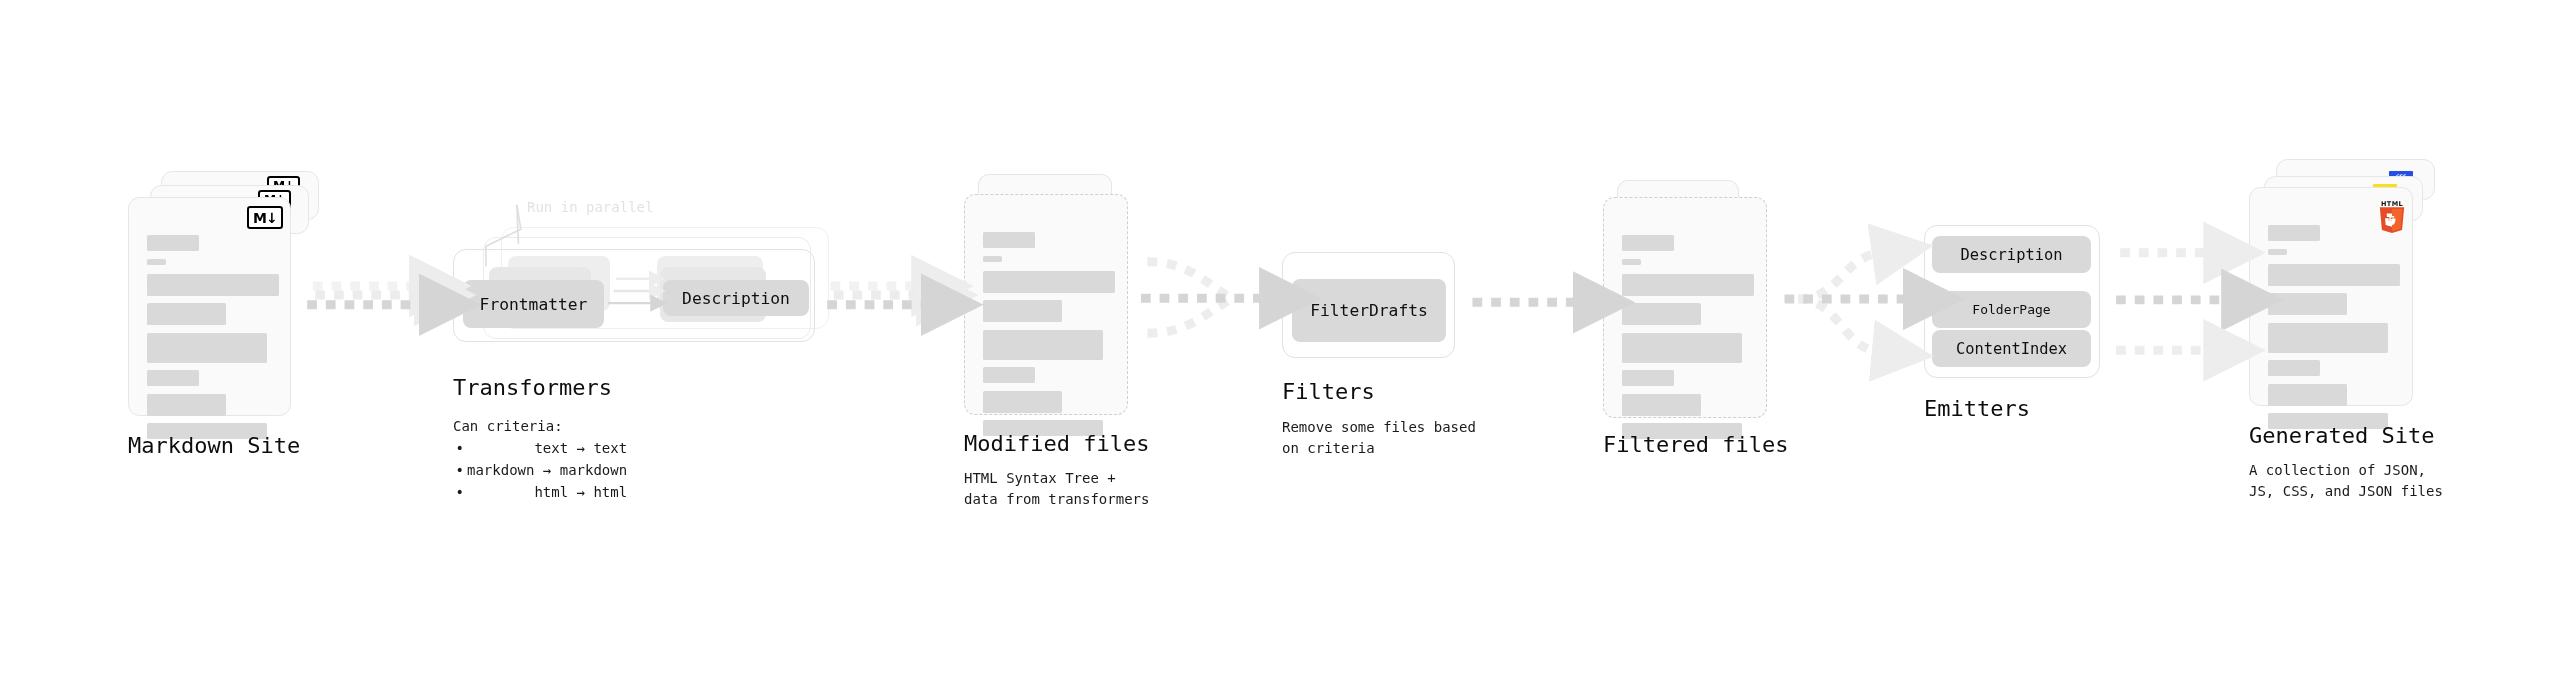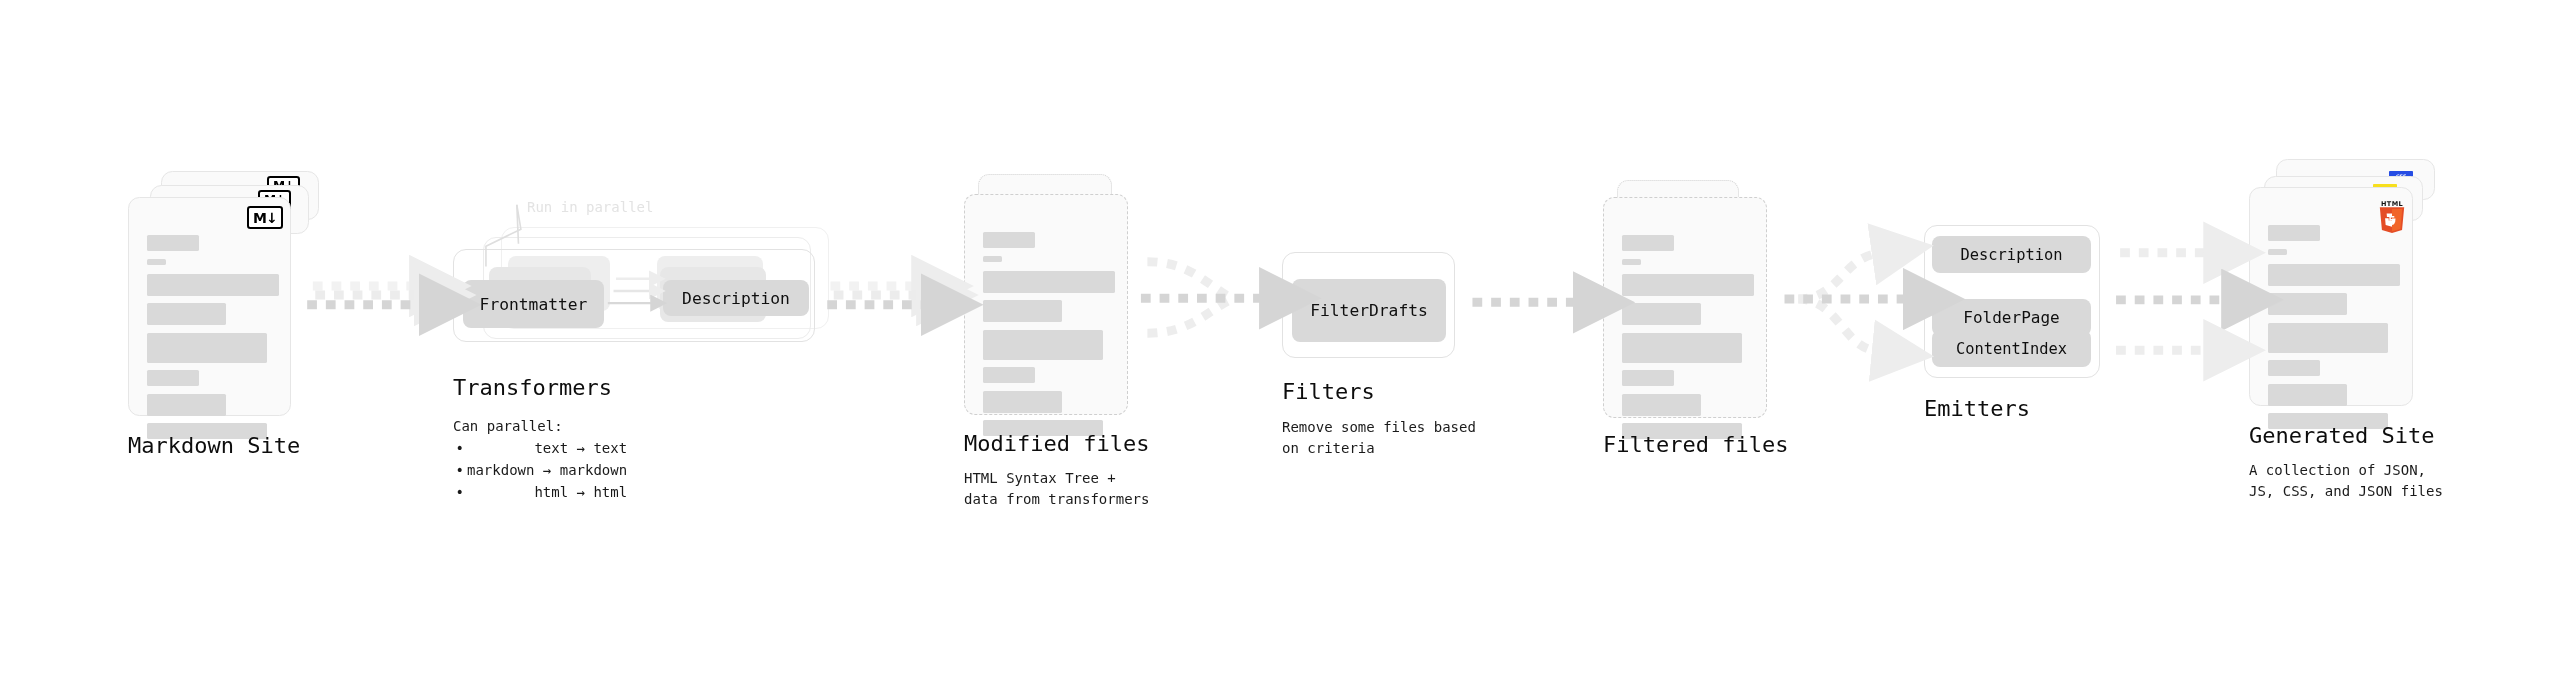--- a/index.html
+++ b/index.html
@@ -214,21 +214,21 @@
 
     <div class="chip" style="left:463px; top:280px; width:141px; height:48px;">Frontmatter</div>
     <div class="chip" style="left:663px; top:280px; width:146px; height:36px;">Description</div>
   </div>
 
   <div class="note-parallel" style="left:527px; top:199px;">Run in parallel</div>
 
   <div class="title" style="left:453px; top:375px;">Transformers</div>
 
   <div class="bullets" style="left:453px; top:416px;">
-    <div class="lead">Can parallel:</div>
+    <div class="lead">Can criteria:</div>
     <ul>
       <li>text → text</li>
       <li>markdown → markdown</li>
       <li>html → html</li>
     </ul>
   </div>
 
   <div class="doc-stack">
     <div class="doc-card dotted" style="left:978px; top:174px; width:134px; height:41px;"></div>
     <div class="doc-card dashed" style="left:964px; top:194px; width:164px; height:221px;">
@@ -269,21 +269,21 @@
         <div class="doc-line" style="width:79px;height:22px;"></div>
         <div class="doc-line" style="width:120px;height:16.3px;"></div>
       </div>
     </div>
   </div>
 
   <div class="title" style="left:1603px; top:432px;">Filtered files</div>
 
   <div class="group-box" style="left:1924px; top:225px; width:176px; height:153px;"></div>
   <div class="chip" style="left:1932px; top:236px; width:159px; height:37px; font-size:15.4px;">Description</div>
-  <div class="chip" style="left:1932px; top:299px; width:159px; height:37px; font-size:16px;">FolderPage</div>
+  <div class="chip" style="left:1932px; top:291px; width:159px; height:37px; font-size:13px;">FolderPage</div>
   <div class="chip" style="left:1932px; top:330px; width:159px; height:37px; font-size:15.4px;">ContentIndex</div>
 
   <div class="title" style="left:1924px; top:396px;">Emitters</div>
 
   <div class="doc-stack">
     <div class="doc-card" style="left:2276px; top:159px; width:159px; height:41px;"></div>
     <div class="css-badge" style="left:2389px; top:171px;">
       <span>CSS</span>
     </div>
 

